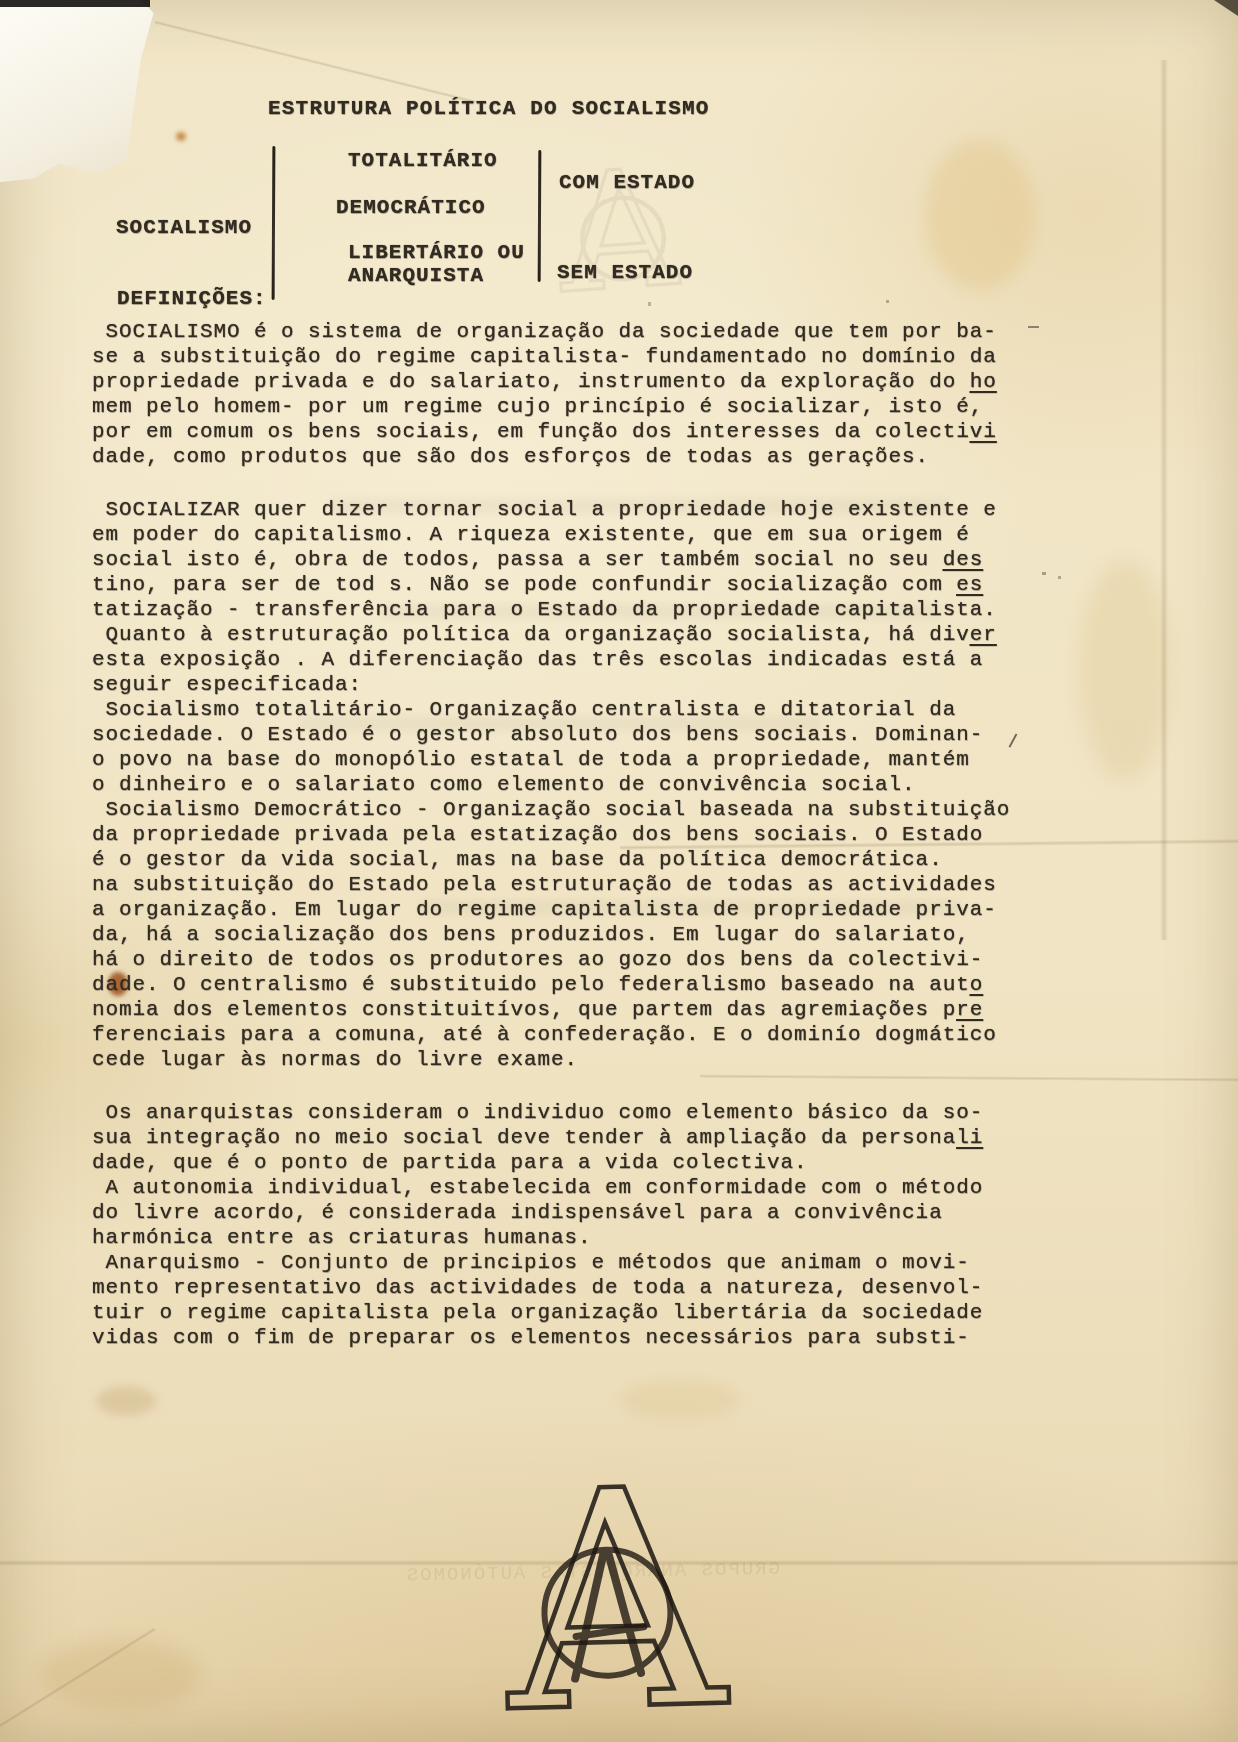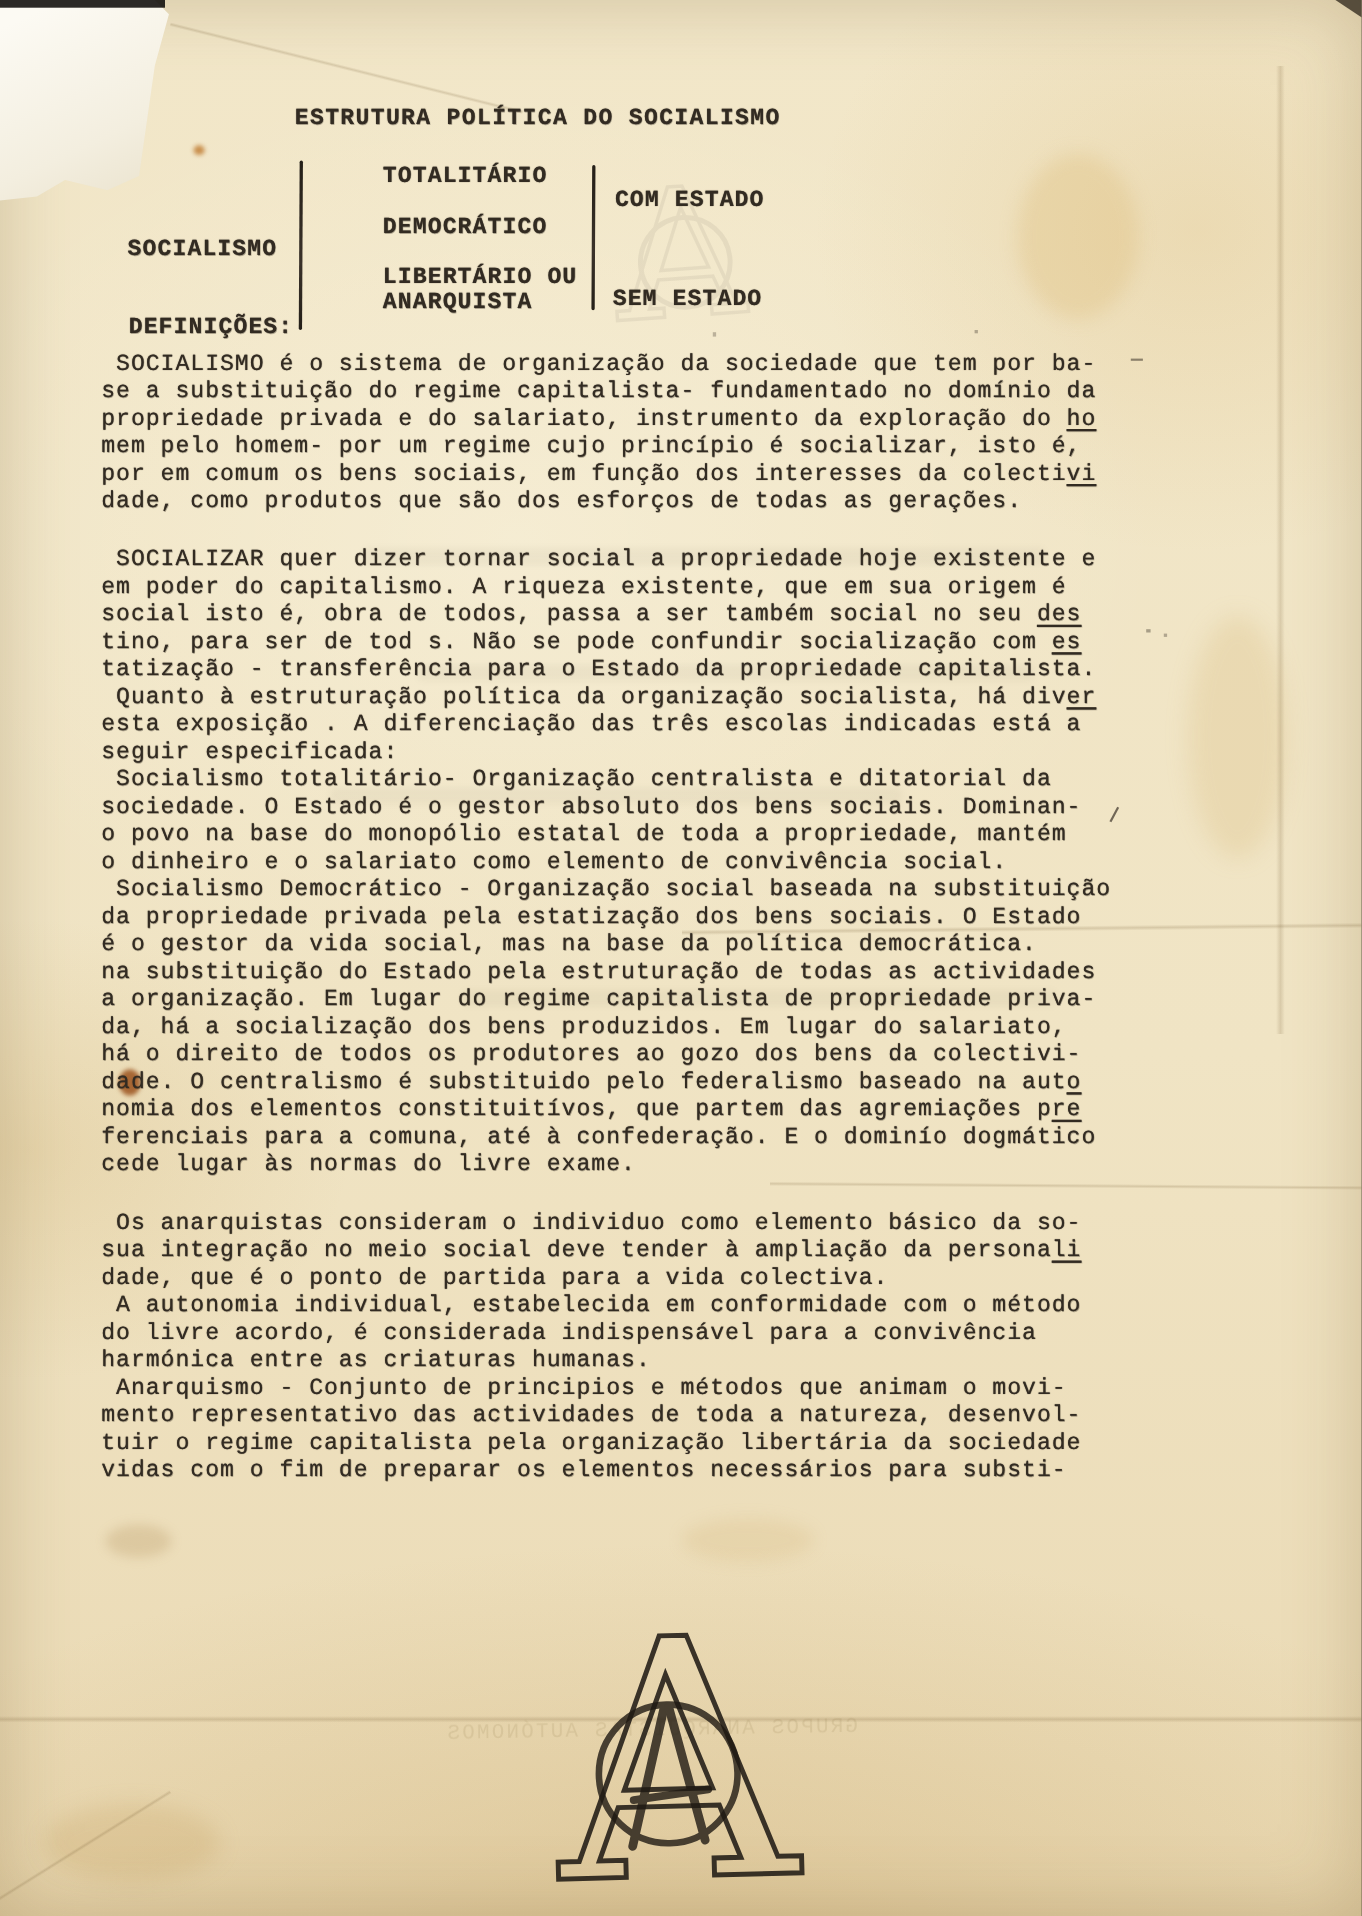--- a/index.html
+++ b/index.html
@@ -96,21 +96,21 @@
       <circle cx="182" cy="165" r="63" fill="none" stroke="#1b1611" stroke-width="7"></circle>
     </svg>
   </div>
 
   <div class="abs title ink" style="left:268px;top:97px;">ESTRUTURA POLÍTICA DO SOCIALISMO</div>
 
   <div>
     <div class="abs diaglabel ink" style="left:116px;top:216px;">SOCIALISMO</div>
     <div class="abs vbar" style="left:272px;top:146px;height:154px;"></div>
     <div class="abs diaglabel ink" style="left:348px;top:149px;">TOTALITÁRIO</div>
-    <div class="abs diaglabel ink" style="left:348px;top:196px;">DEMOCRÁTICO</div>
+    <div class="abs diaglabel ink" style="left:336px;top:196px;">DEMOCRÁTICO</div>
     <div class="abs diaglabel ink" style="left:348px;top:241px;">LIBERTÁRIO OU</div>
     <div class="abs diaglabel ink" style="left:348px;top:264px;">ANARQUISTA</div>
     <div class="abs vbar" style="left:538px;top:150px;height:132px;"></div>
     <div class="abs diaglabel ink" style="left:559px;top:171px;">COM ESTADO</div>
     <div class="abs diaglabel ink" style="left:557px;top:261px;">SEM ESTADO</div>
   </div>
 
   <div class="abs diaglabel ink" style="left:117px;top:287px;">DEFINIÇÕES:</div>
 
   <div class="abs body-block ink" id="body-text">

